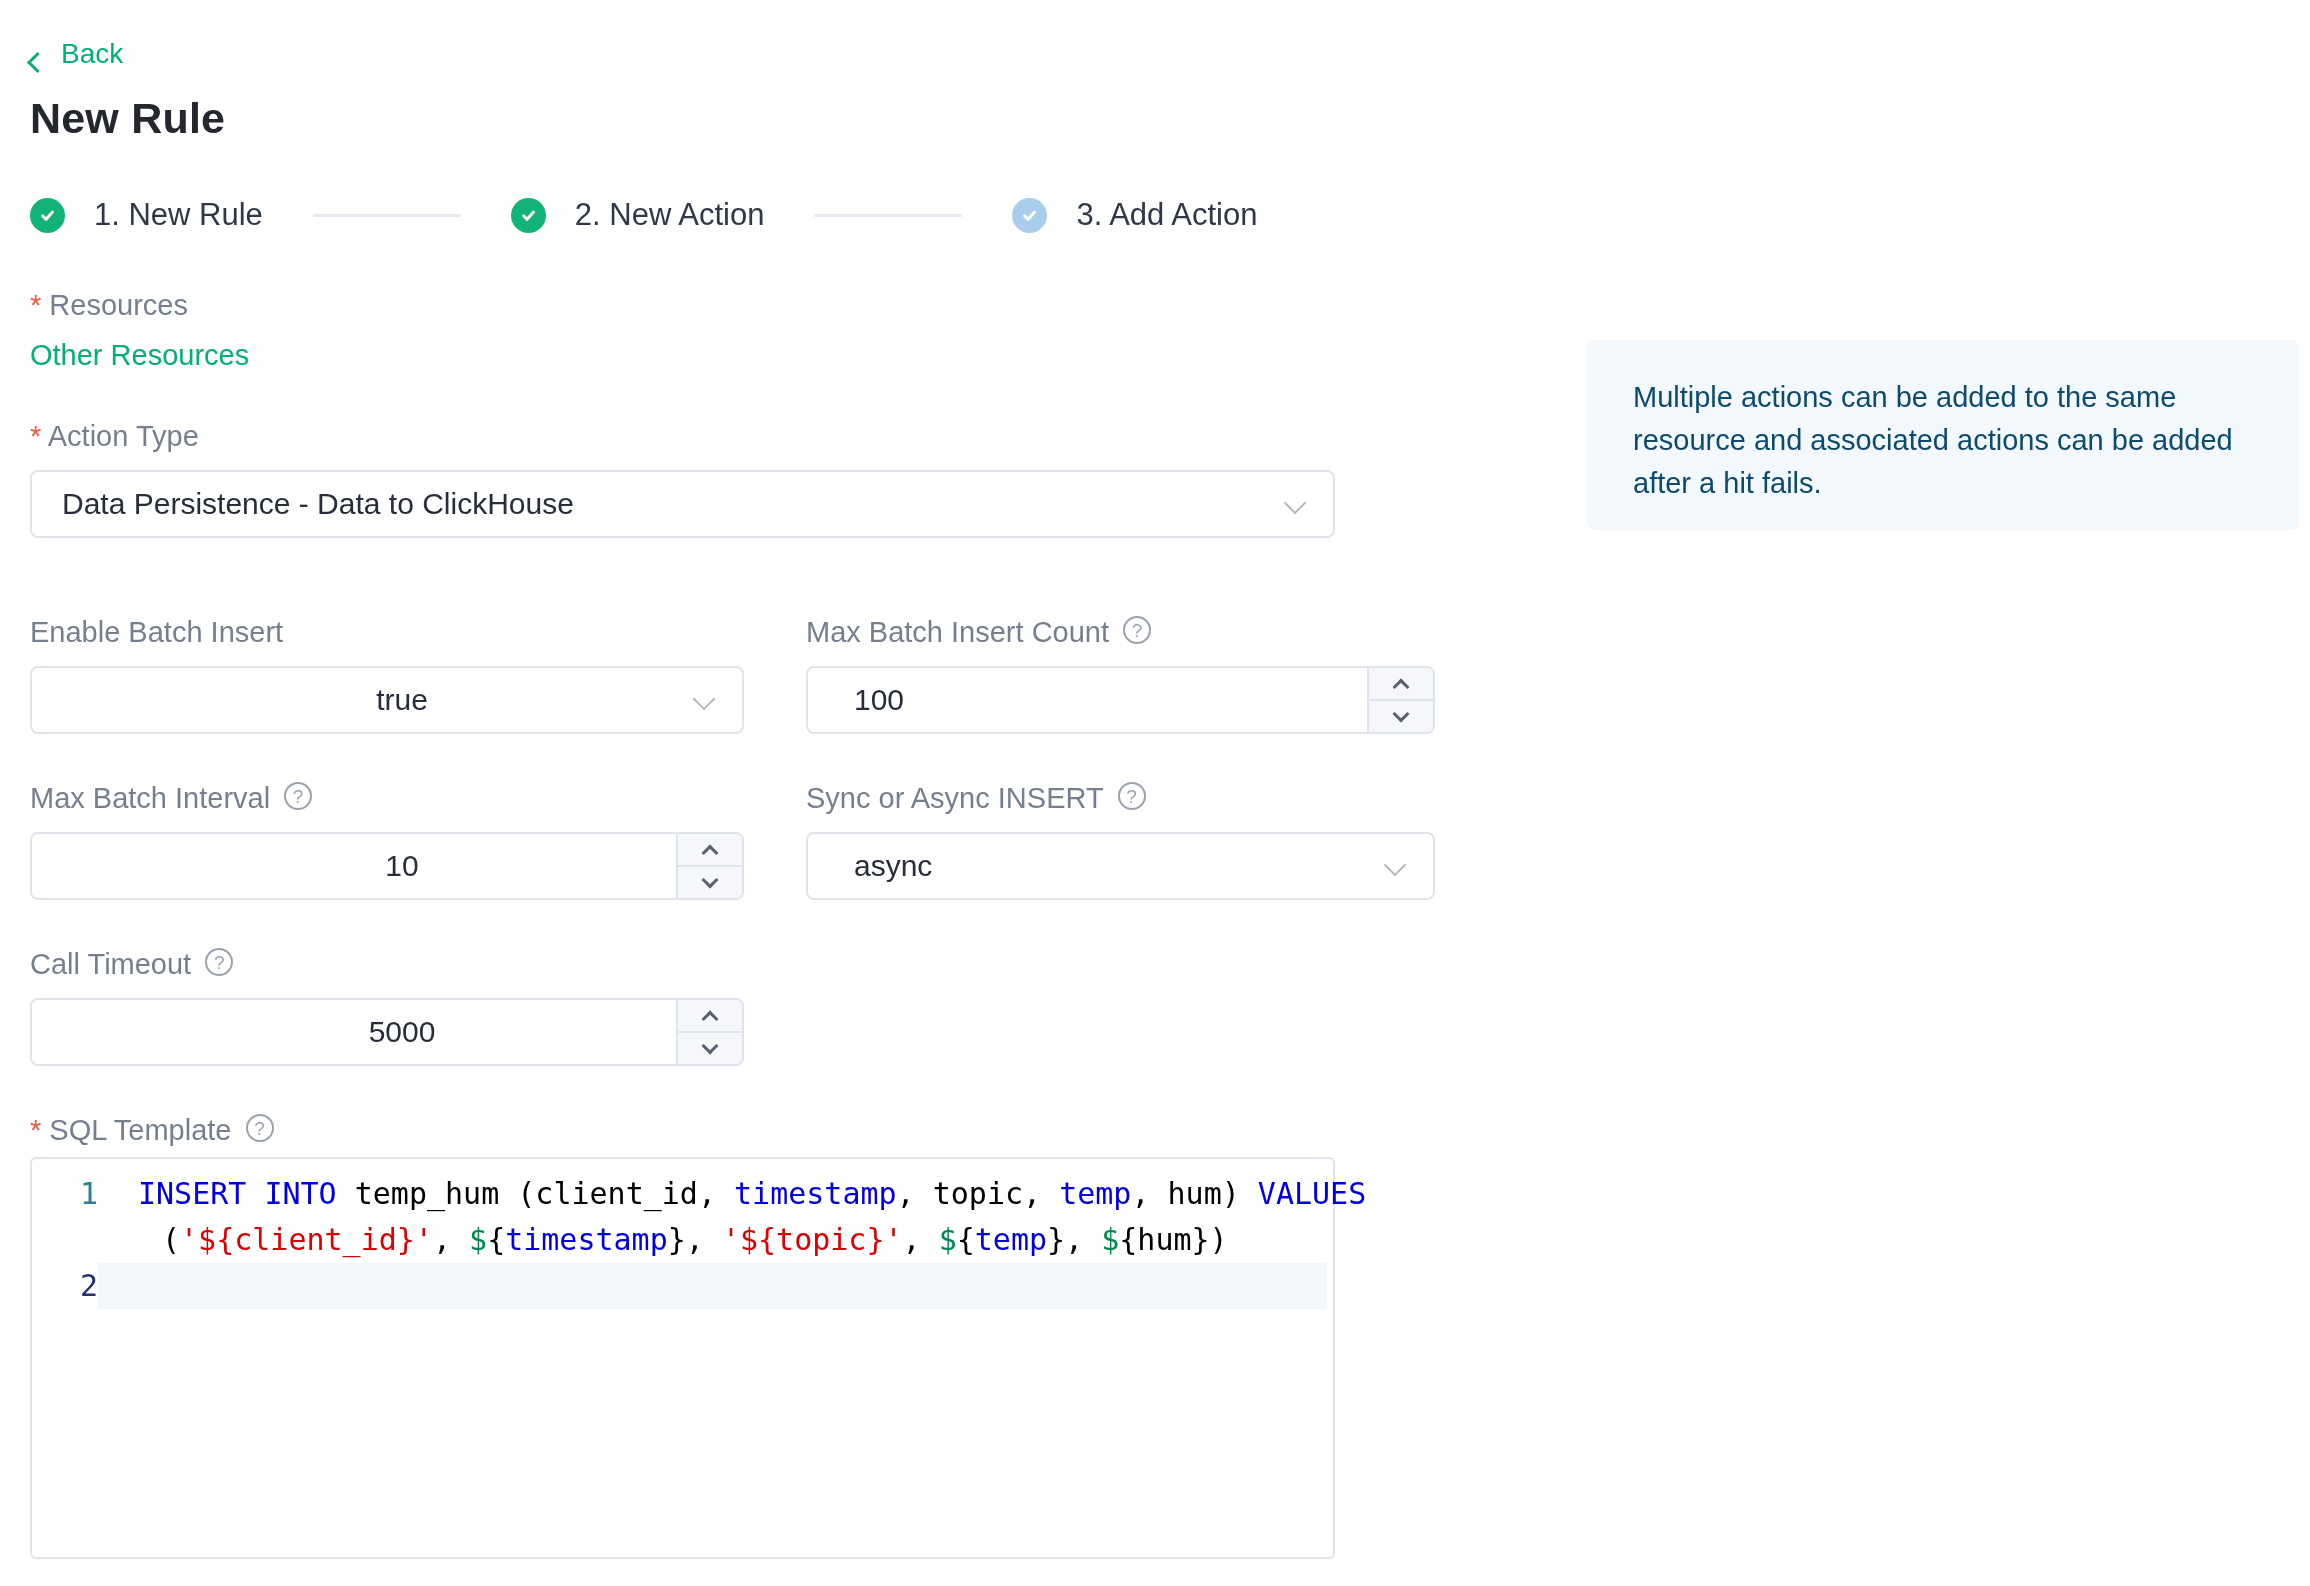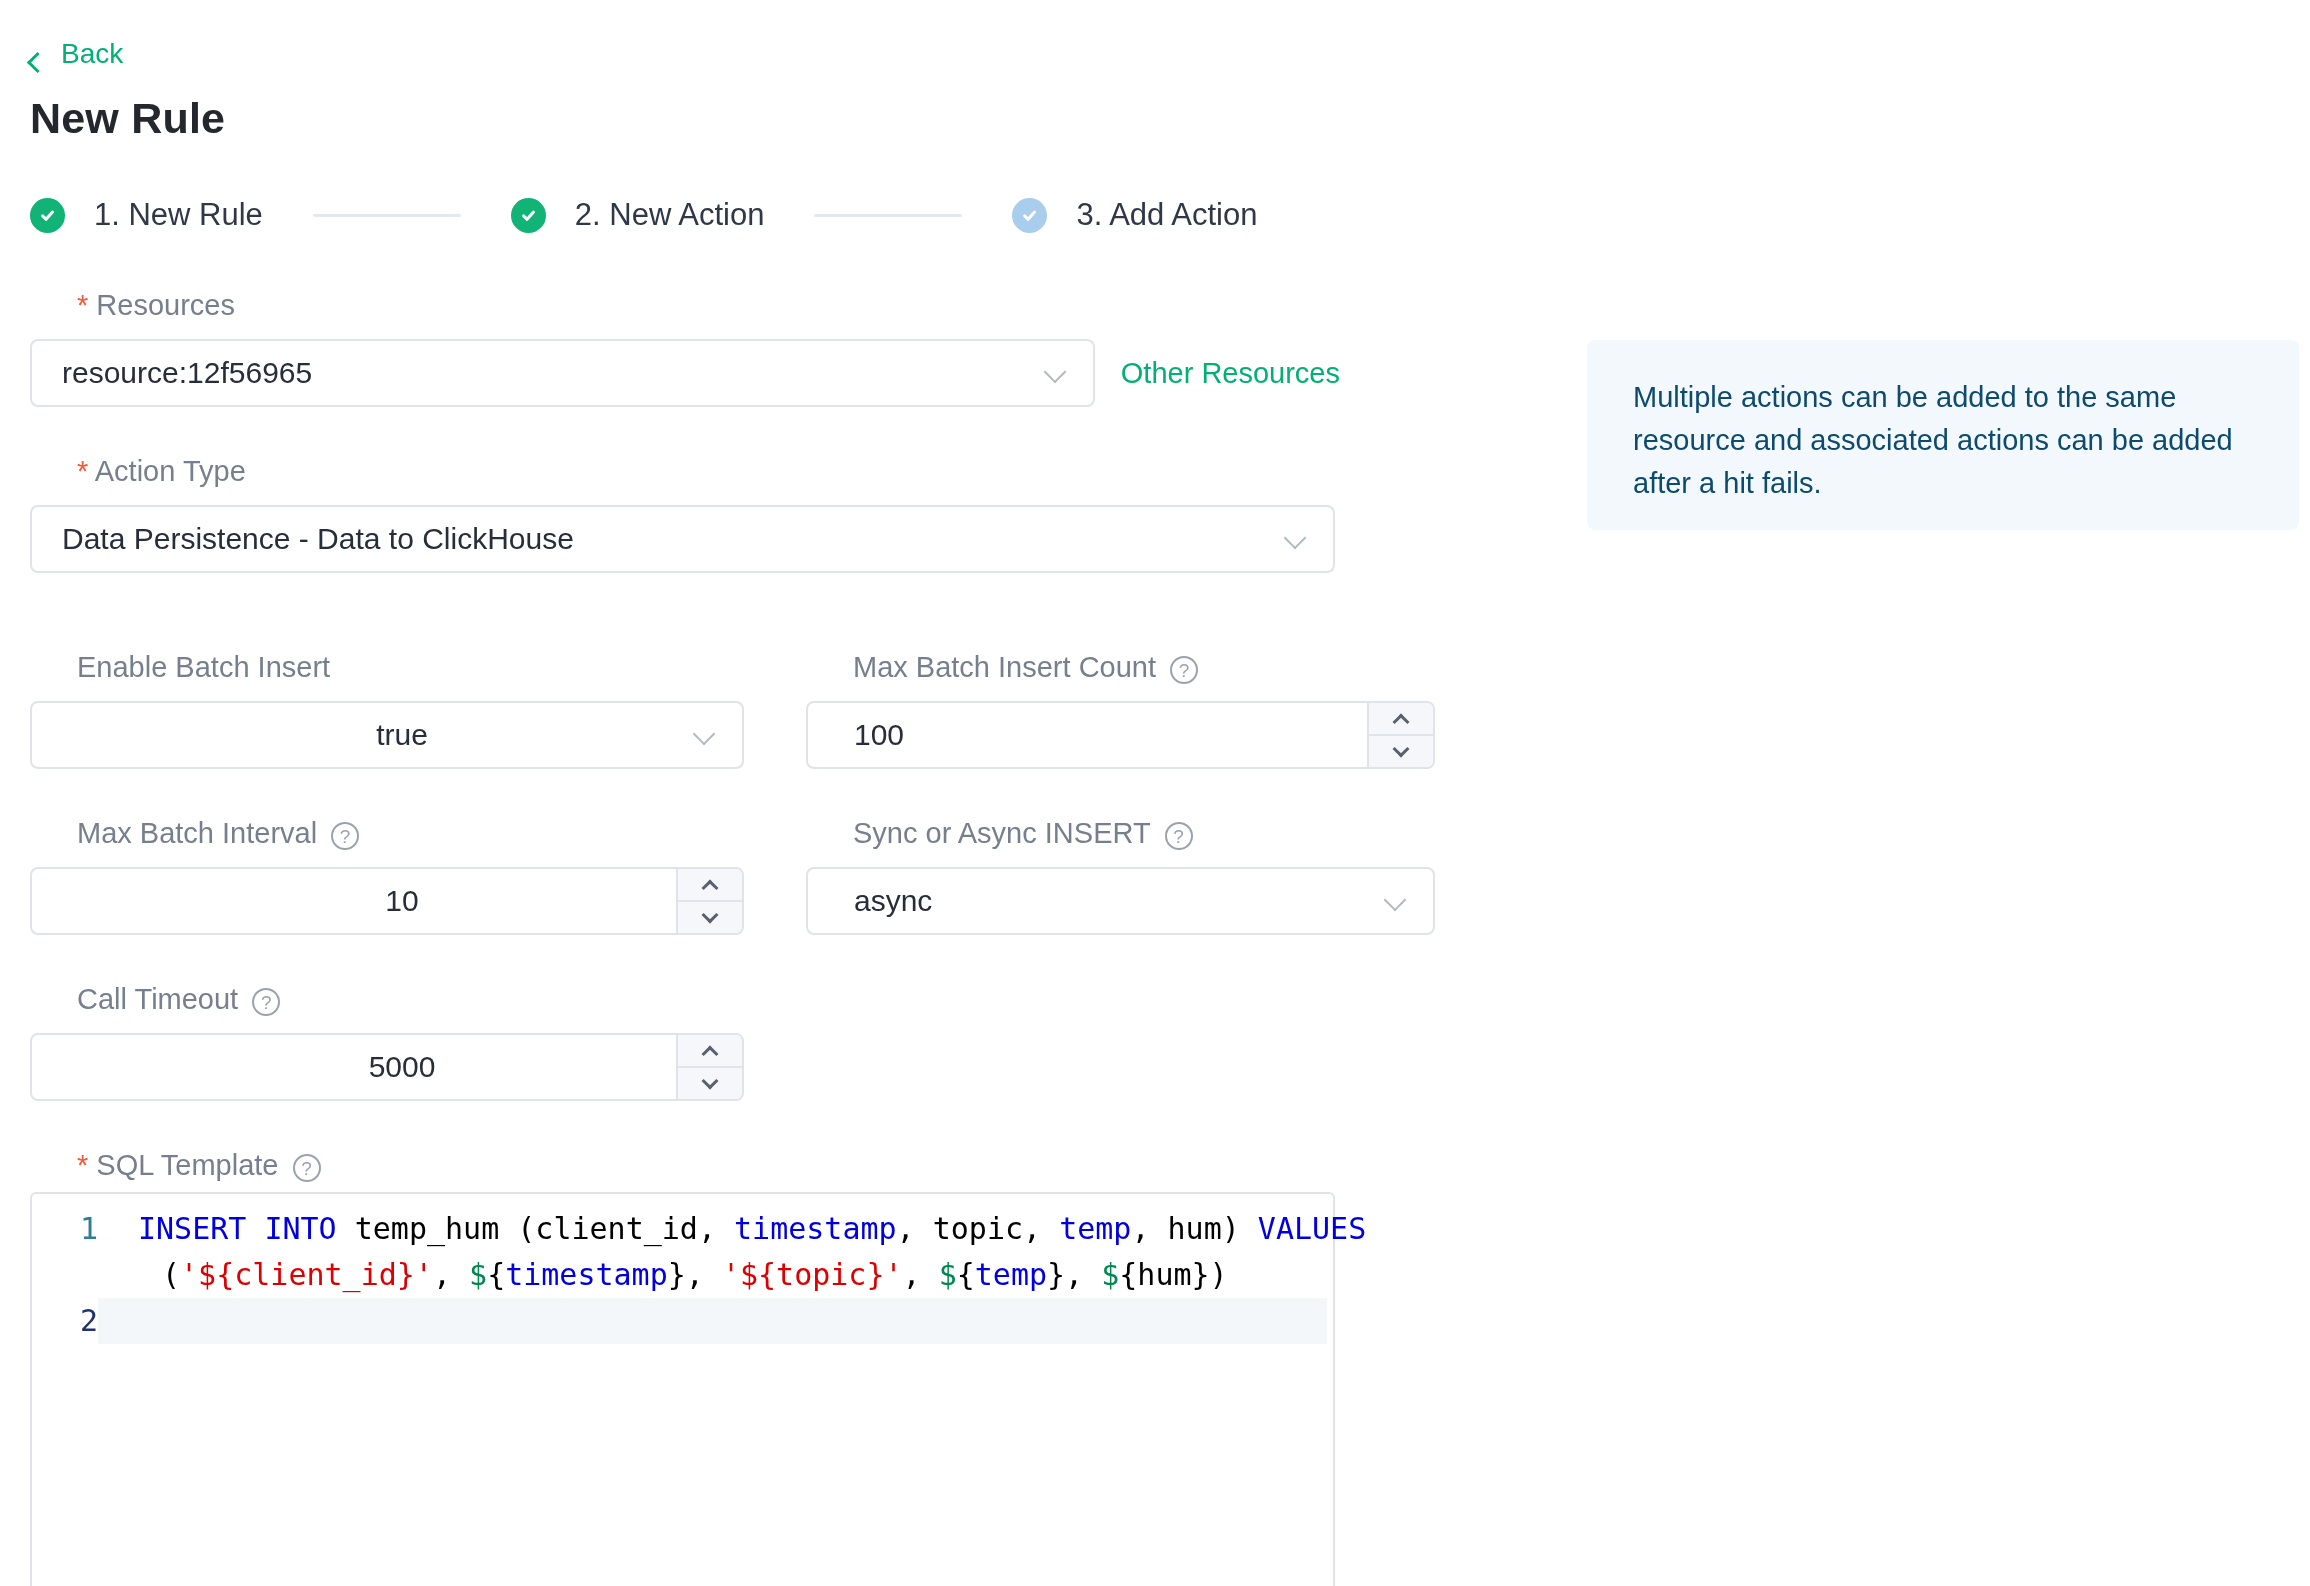--- a/index.html
+++ b/index.html
@@ -38,22 +38,22 @@
   }
   .step.done .step-icon { background: var(--step-done, #12b377); }
   .step.pending .step-icon { background: var(--step-pending, #a9cdec); }
   .step-icon svg { width: 19px; height: 19px; }
   .step-label { font-size: 31px; color: #2f3847; margin-left: 17px; white-space: nowrap; }
   .step-line { width: 148px; height: 3px; background: #e3e9ef; border-radius: 2px; margin: 0 50px; }
 
   
   .field { margin-bottom: 48px; }
   .field-label {
-    display: flex; align-items: flex-end; gap: 9px;
-    font-size: 29px; color: #767f8e; margin-bottom: 17px; margin-left: 47px;
+    display: flex; align-items: flex-start; gap: 9px;
+    font-size: 29px; color: #767f8e; margin-bottom: 17px;
   }
   .field.required .label-text::before { content: "* "; color: var(--asterisk, #f25a3c); }
   .q-icon {
     width: 28px; height: 28px; border: 2px solid #9aa2ae; border-radius: 50%;
     color: #9aa2ae; font-size: 19px; line-height: 1;
     display: inline-flex; align-items: center; justify-content: center;
     margin-left: 5px; cursor: pointer; flex-shrink: 0;
   }
 
   
@@ -169,24 +169,20 @@
       </span>
       <span class="step-label">3. Add Action</span>
     </div>
   </div>
 
   <div class="field required">
     <div class="field-label">
       <span class="label-text">Resources</span>
     </div>
     <div class="resources-row">
-      <div class="control w-full">
-        <div class="value">resource:12f56965</div>
-        <span class="chev-down"></span>
-      </div>
       <span class="side-link">Other Resources</span>
     </div>
   </div>
 
   <div class="field required action-type">
     <div class="field-label">
       <span class="label-text">Action Type</span>
     </div>
     <div class="control w-full">
       <div class="value">Data Persistence - Data to ClickHouse</div>

